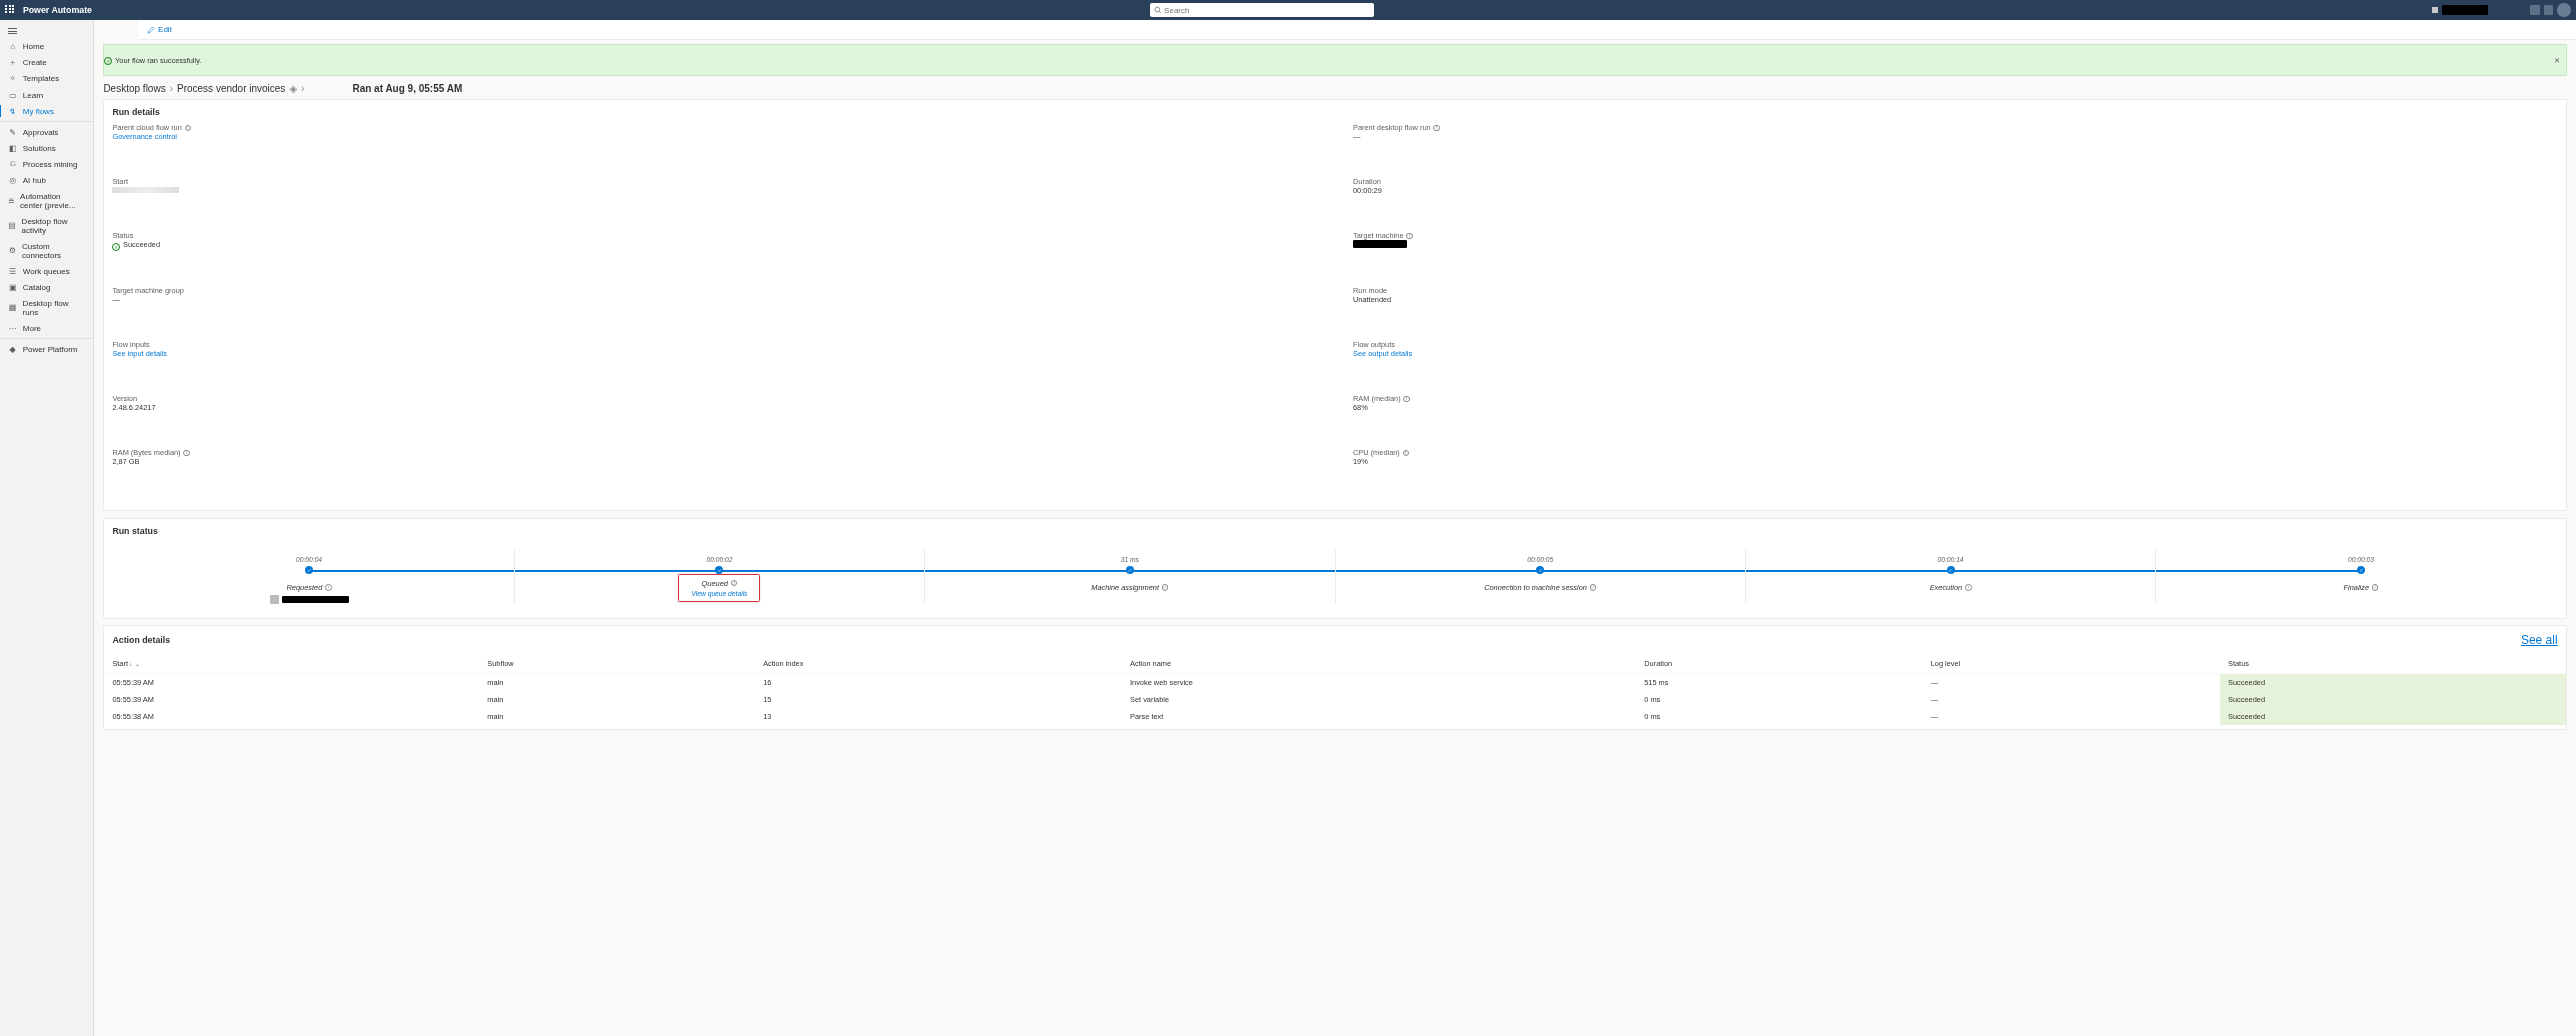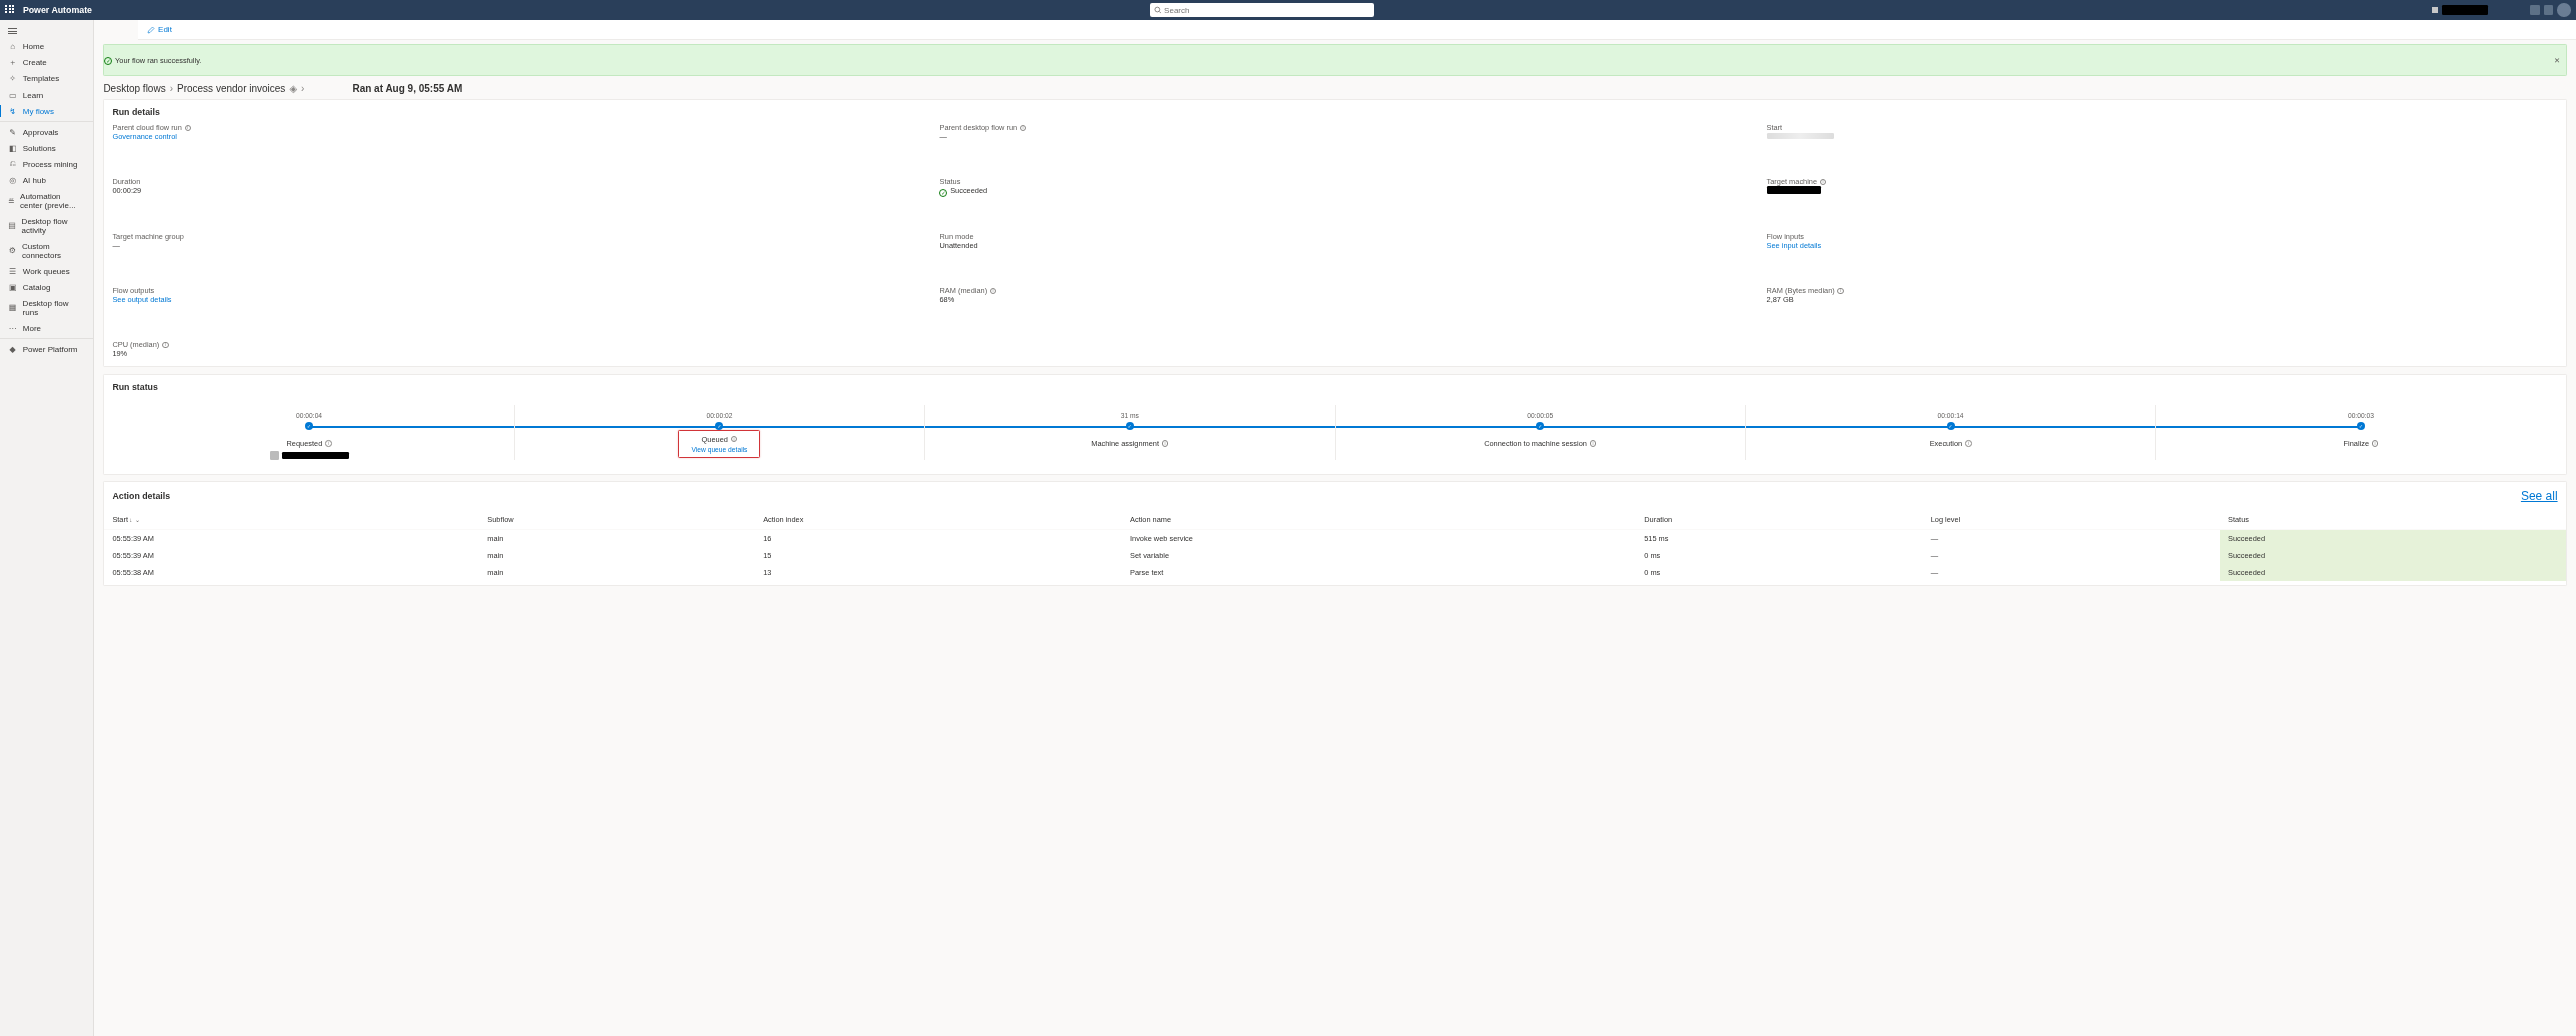--- a/index.html
+++ b/index.html
@@ -39,32 +39,32 @@
 .successbar .closex{ position:absolute; right:5.4px; cursor:pointer; color:#605e5c; }
 .page-pad{ padding:0 9.4px 9.4px 9.4px; }
 .crumbs{ display:flex; align-items:center; gap:4px; font-size:10px; padding:2.7px 0 5.4px 0; }
 .crumbs .link{ color:#323130; cursor:pointer; }
 .crumbs .chev{ color:#8a8886; }
 .crumbs .diamond{ color:#8a8886; }
 .crumbs .current{ font-weight:600;margin-left:44px; }
 
 .card{ background:#fff; border:0.7px solid #edebe9; border-radius:1.3px; margin-bottom:6.7px; }
 .card h2{ font-size:8.8px; font-weight:600; padding:6.7px 8px; }
-.detgrid{ display:grid; grid-template-columns: repeat(3, 1fr); padding:0 8px 8px 8px; column-gap:8px; row-gap:6.7px; font-size:7.4px;gap:36px; }
+.detgrid{ display:grid; grid-template-columns: repeat(2, 1fr); padding:0 8px 8px 8px; column-gap:8px; row-gap:6.7px; font-size:7.4px;gap:36px; }
 .detlabel{ color:#605e5c; display:flex; align-items:center; gap:2.7px; }
 .detval{ color:#323130; }
 .detval a{ color:#0078d4; text-decoration:none; }
 .blackbox{ background:#000; width:54px; height:8px; display:inline-block; border-radius:1.3px; }
 .blurval{ width:67px; height:6.7px; background:linear-gradient(90deg,#ddd,#eee,#ddd); border-radius:1.3px; display:inline-block; filter:blur(0.4px); }
 .succ-check{ width:8px; height:8px; border:1.3px solid #107c10; border-radius:50%; display:inline-flex; align-items:center; justify-content:center; margin-right:2.7px; position:relative; top:1.3px;}
 .succ-check::after{ content:"✓"; font-size:5.4px; color:#107c10; }
 .info-ico{ width:6.7px; height:6.7px; border:0.7px solid #8a8886; border-radius:50%; display:inline-flex; align-items:center; justify-content:center; font-size:4.7px; color:#8a8886; }
 
 
-.tl-wrap{ display:flex; padding:6.7px 0 13.5px 0; }
+.tl-wrap{ display:flex; padding:6.7px 0 13.5px 0;font-style:italic; }
 .tl-stage{ flex:1; border-right:0.7px solid #edebe9; display:flex; flex-direction:column; align-items:center; position:relative; padding:0 5.4px; }
 .tl-stage:last-child{ border-right:none; }
 .tl-time{ font-size:6.7px; color:#605e5c; margin-bottom:4px; margin-top:6.7px; }
 .tl-linewrap{ width:100%; position:relative; height:6.7px; display:flex; align-items:center; }
 .tl-dot{ width:8px; height:8px; background:#0078d4; border-radius:50%; display:flex; align-items:center; justify-content:center; color:#fff; font-size:4.7px; margin:0 auto; z-index:2; }
 .tl-line-left,.tl-line-right{ position:absolute; top:50%; height:1.3px; background:#0078d4; }
 .tl-line-left{ left:-5.4px; right:50%; }
 .tl-line-right{ left:50%; right:-5.4px; }
 .tl-label{ font-size:7.4px; color:#323130; margin-top:9.4px; display:flex; align-items:center; gap:2.7px; }
 .tl-sub{ font-size:6.7px; margin-top:2.7px; display:flex; align-items:center; gap:2.7px; }
@@ -268,20 +268,24 @@
             <div class="detval">Unattended</div>
           </div>
 
           <div>
             <div class="detlabel">Flow inputs</div>
             <div class="detval"><a href="#">See input details</a></div>
           </div>
           <div>
             <div class="detlabel">Flow outputs</div>
             <div class="detval"><a href="#">See output details</a></div>
+          </div>
+          <div>
+            <div class="detlabel">Version</div>
+            <div class="detval">2.48.6.24217</div>
           </div>
           <div>
             <div class="detlabel">
                 <span>RAM (median)</span>
                 <span class="info-ico">i</span>
               </div>
             <div class="detval">68%</div>
           </div>
 
           <div>

